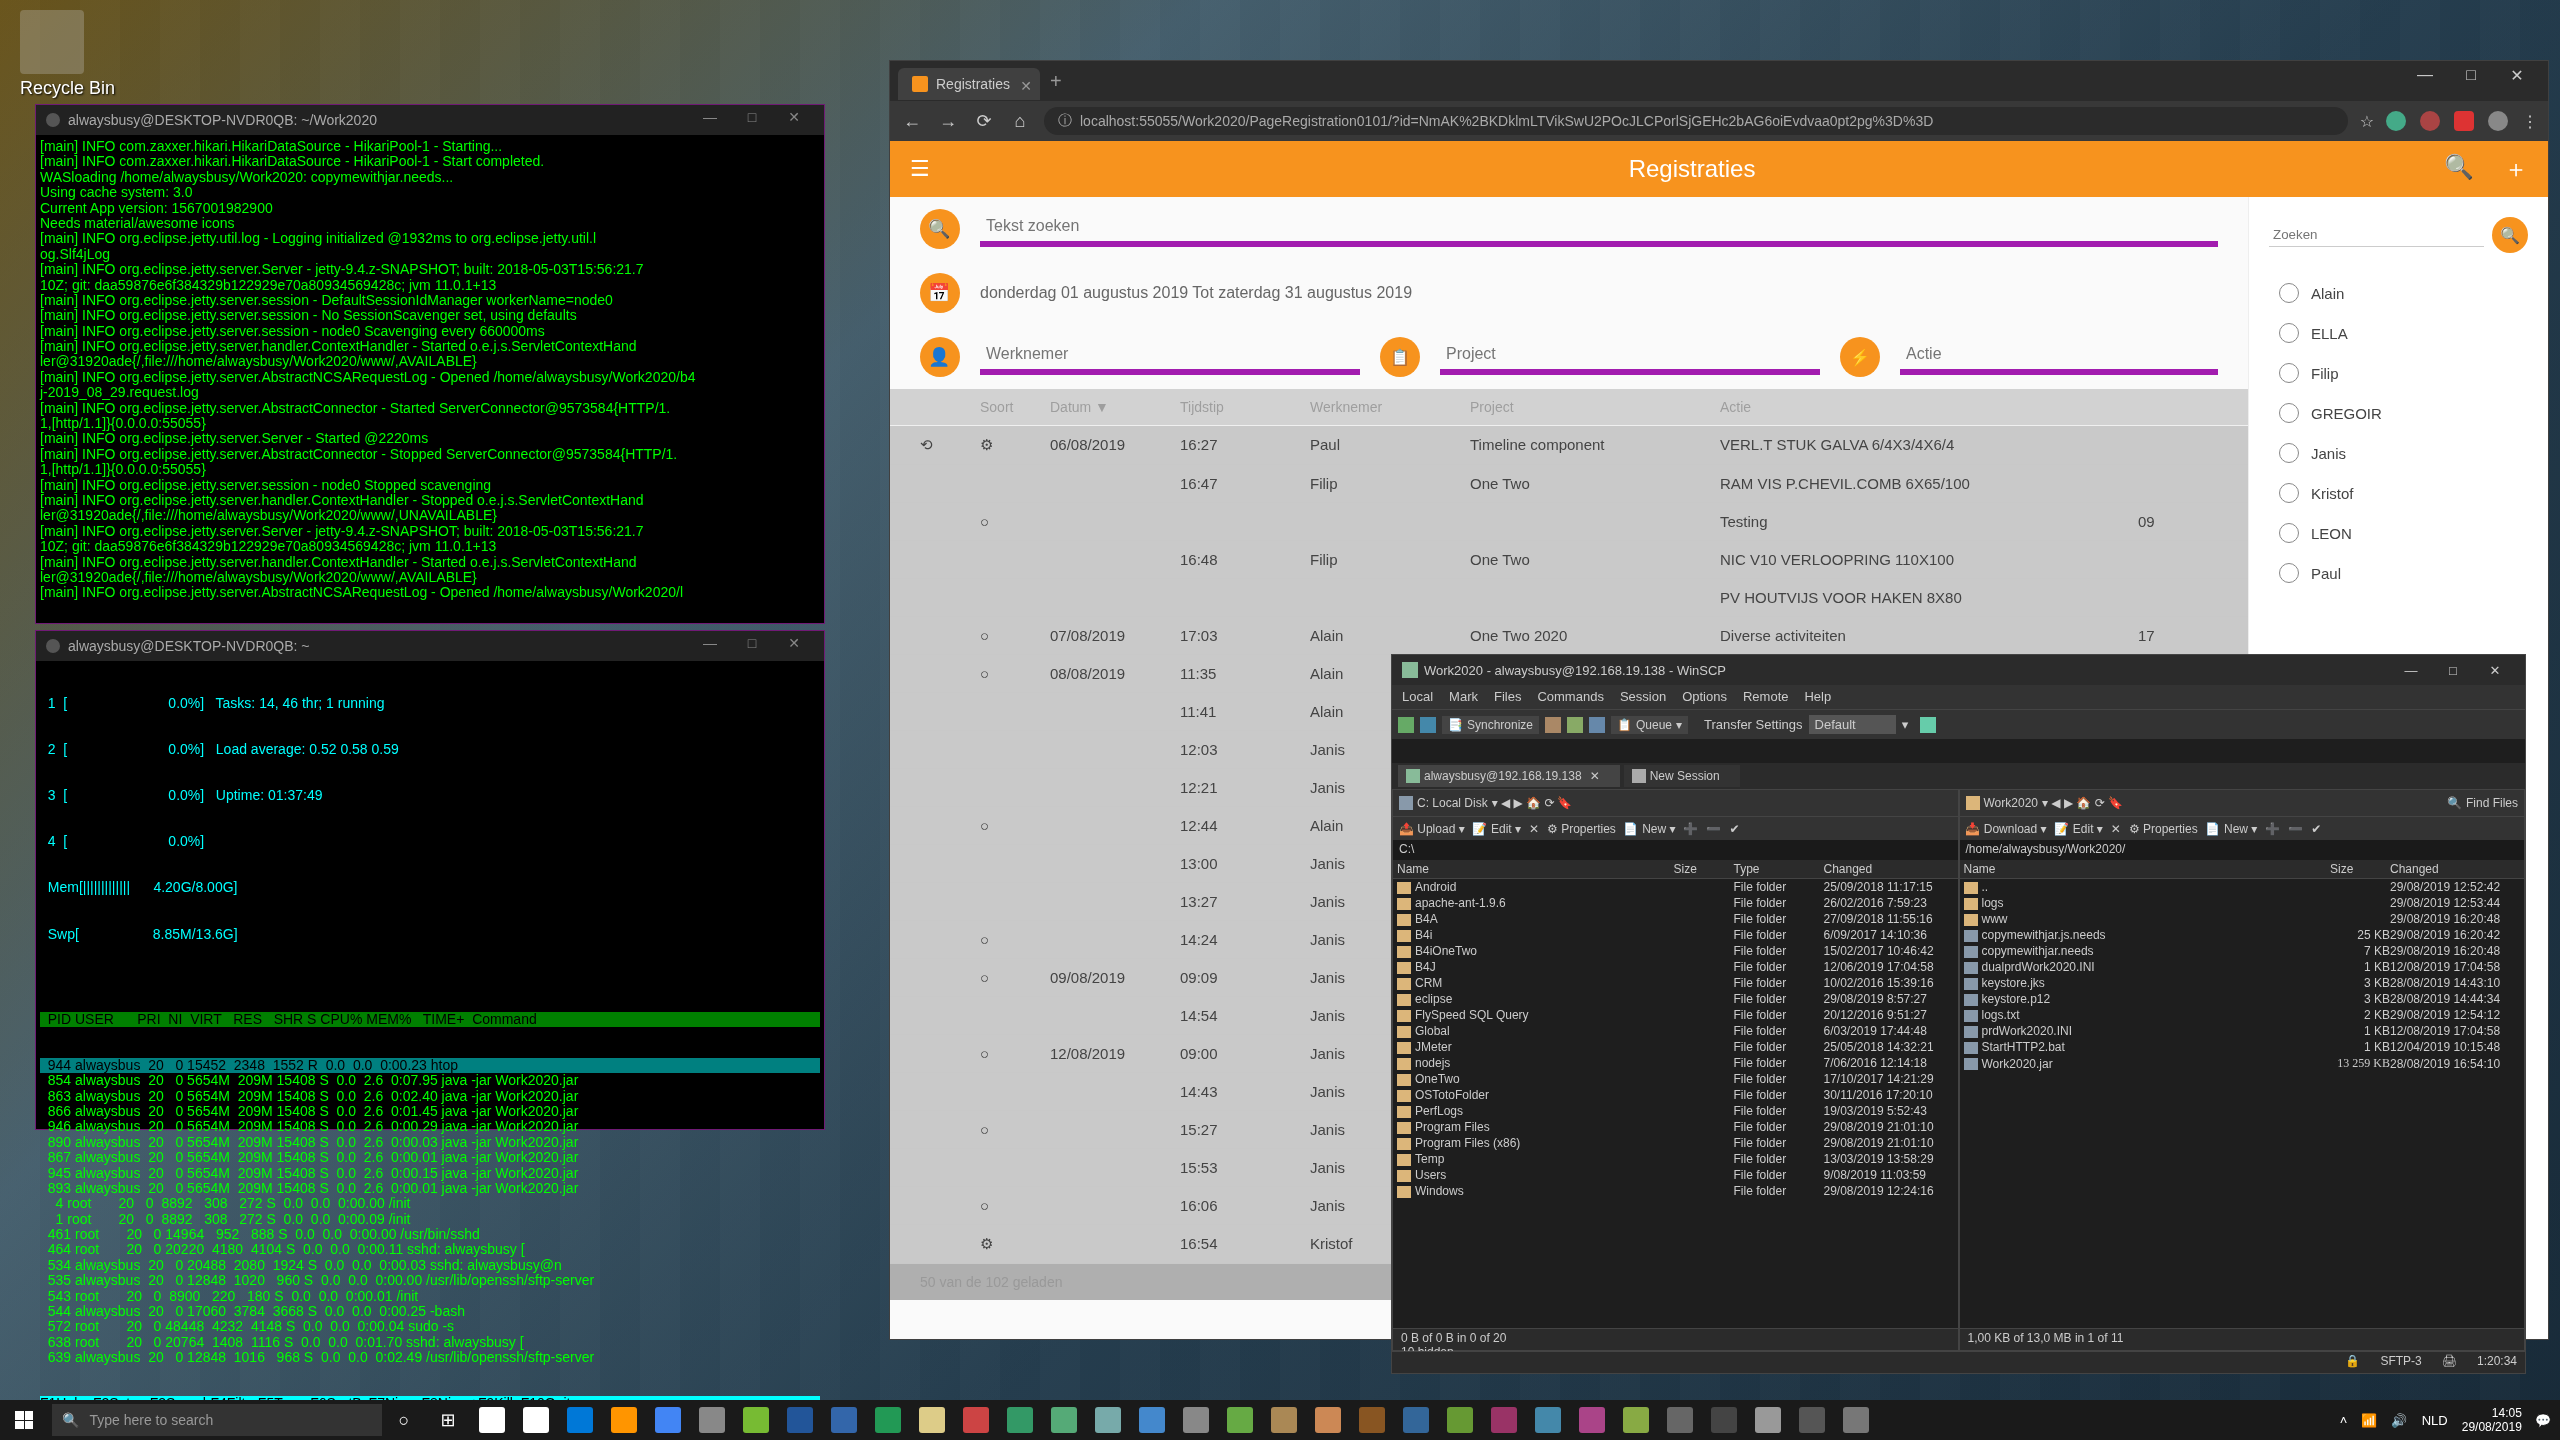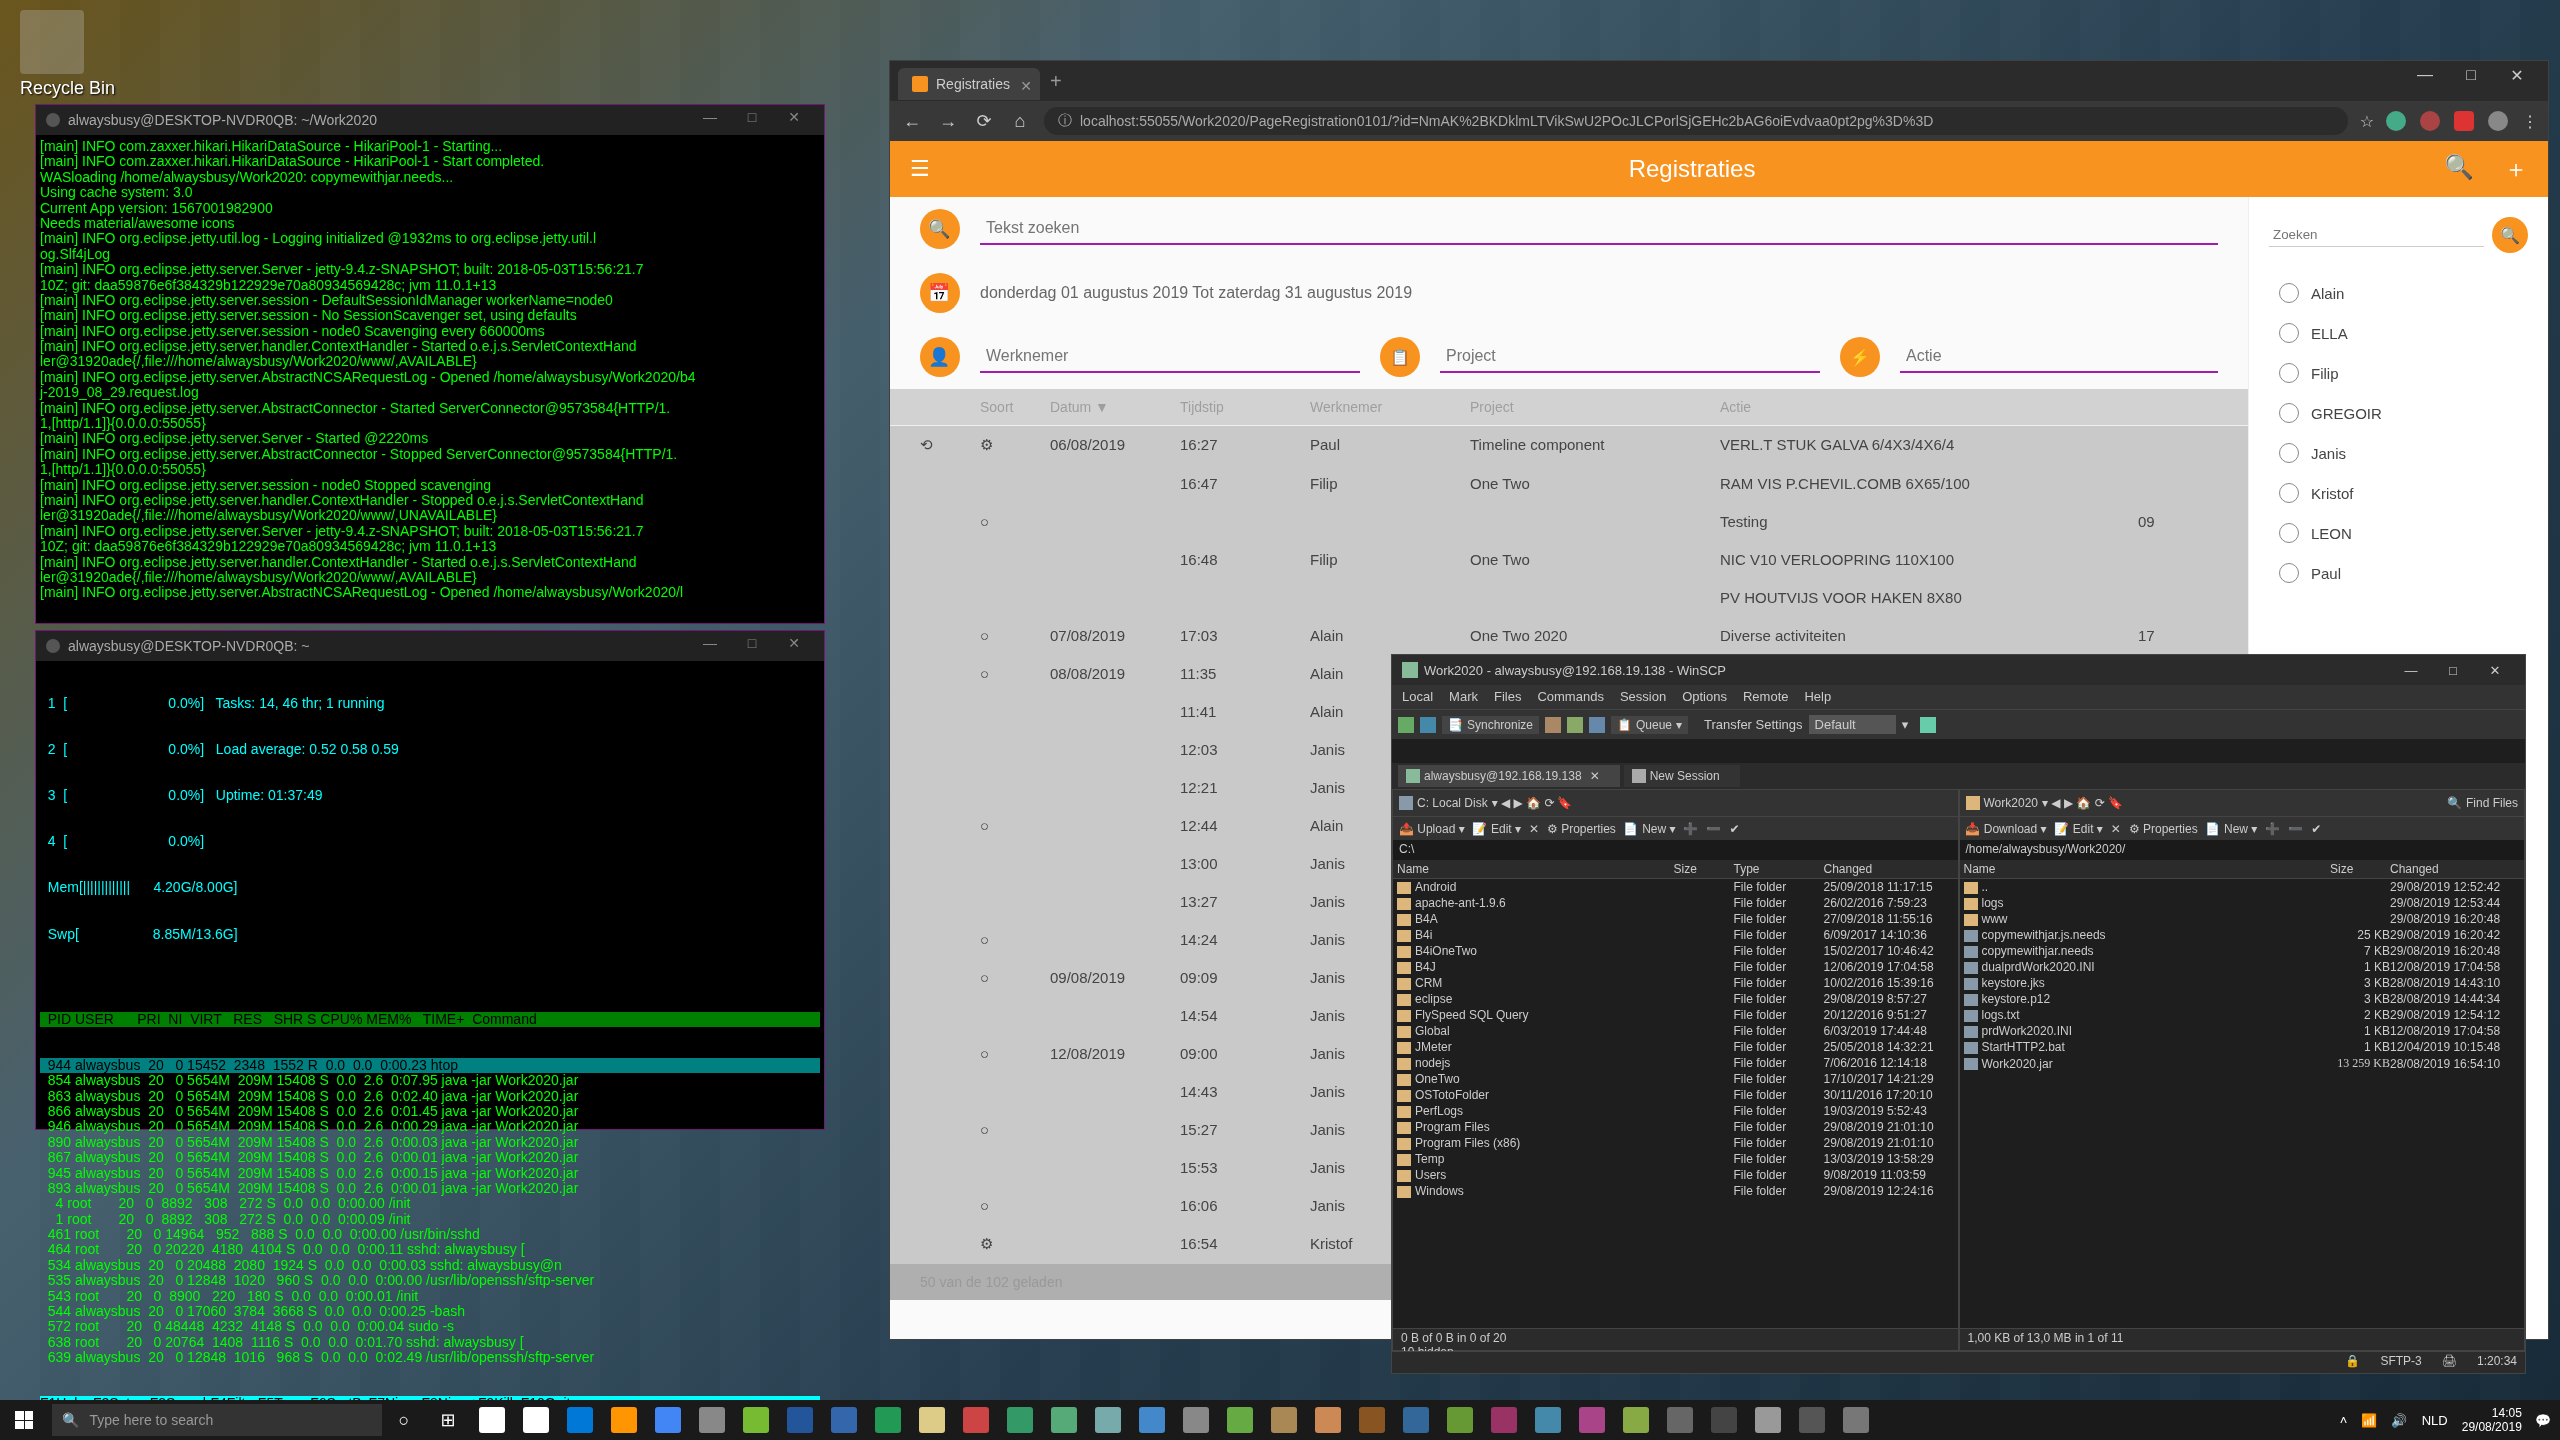--- a/index.html
+++ b/index.html
@@ -39,21 +39,21 @@
 
 .app-page { flex:1; background:#fff; display:flex; flex-direction:column; overflow:hidden; }
 .app-header { height:56px; background:#f7931e; color:#fff; display:flex; align-items:center; padding:0 20px; font-size:24px; }
 .hamburger { width:30px; font-size:22px; }
 .app-title { flex:1; text-align:center; }
 .hdr-icons { display:flex; gap:30px; font-size:24px; }
 .app-body { flex:1; display:flex; }
 .app-main { flex:1; background:#fafafa; }
 .filter-row { display:flex; align-items:center; padding:12px 30px; gap:20px; }
 .circ-icon { width:40px; height:40px; border-radius:50%; background:#f7931e; color:#fff; display:flex; align-items:center; justify-content:center; font-size:18px; }
-.filter-input { flex:1; border:none; border-bottom:2px solid #a21caf; padding:6px; font-size:16px; background:transparent; }
+.filter-input { flex:1; border:none; border-bottom:6px solid #a21caf; padding:6px; font-size:16px; background:transparent; }
 .proj-row { display:flex; align-items:center; gap:20px; padding:12px 30px; }
 .circ-icon-orange { width:40px; height:40px; border-radius:50%; background:#f7931e; display:flex; align-items:center; justify-content:center; color:#fff; }
 .grid-hdr { display:grid; grid-template-columns:60px 70px 130px 130px 160px 250px 1fr 80px; padding:10px 30px; color:#888; font-size:14px; border-bottom:1px solid #eee; opacity:0.8; background:rgba(128,128,128,0.4); }
 .grid-body-wrap { background:rgba(128,128,128,0.4); }
 .grid-row { display:grid; grid-template-columns:60px 70px 130px 130px 160px 250px 1fr 80px; padding:10px 30px; color:#444; font-size:15px; border-bottom:1px solid rgba(200,200,200,0.2); }
 .app-side { width:300px; background:#fff; border-left:1px solid #eee; padding:20px; }
 .side-search { display:flex; align-items:center; gap:8px; margin-bottom:20px; }
 .side-search input { flex:1; border:none; border-bottom:1px solid #ccc; padding:4px; }
 .side-search .sbtn { width:36px; height:36px; border-radius:50%; background:#f7931e; color:#fff; display:flex; align-items:center; justify-content:center; }
 .side-item { display:flex; align-items:center; gap:12px; padding:10px; cursor:pointer; font-size:15px; color:#444; }

